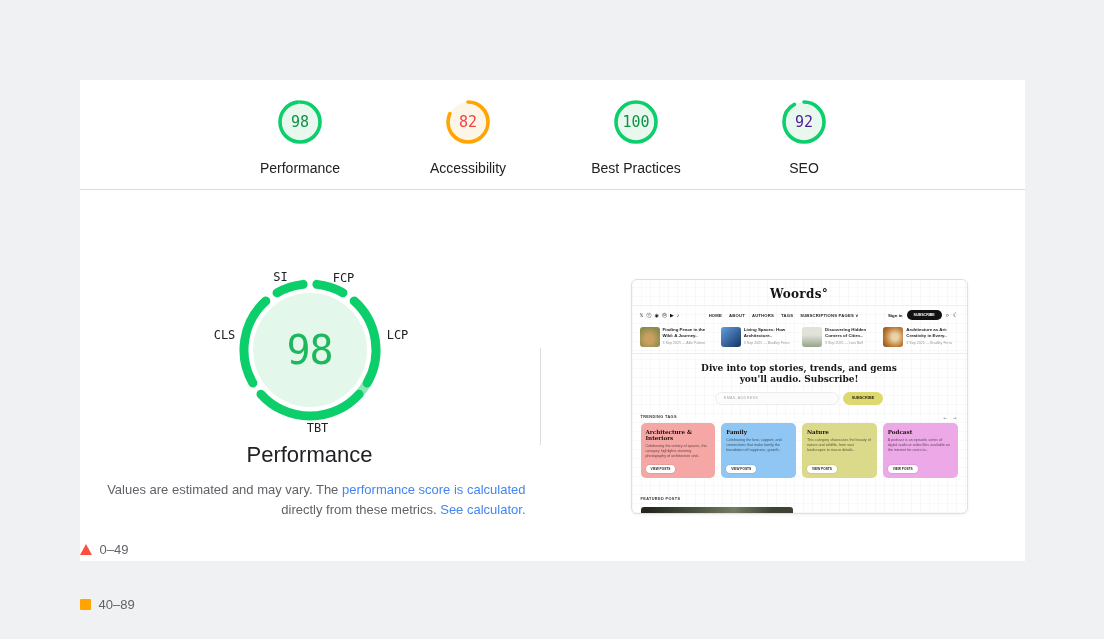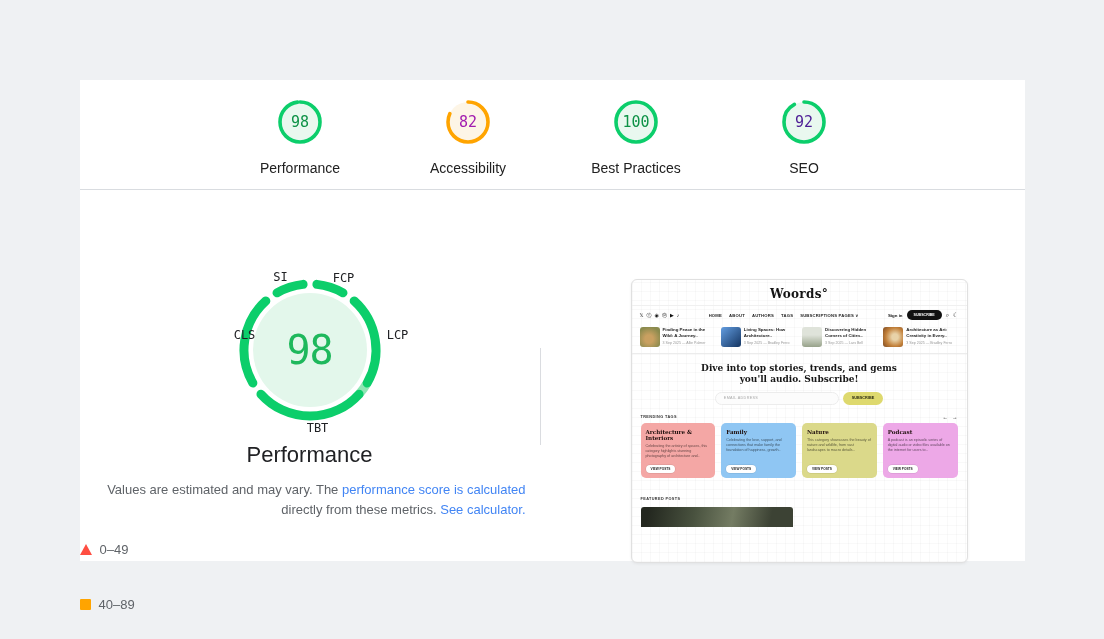--- a/index.html
+++ b/index.html
@@ -29,36 +29,36 @@
   .big-gauge-wrap { position:relative; width:160px; margin:80px auto 0; }
   .big-gauge-wrap svg { width:160px; height:160px; display:block; }
   .big-score { position:absolute; inset:0; display:grid; place-items:center;
     font-family:"DejaVu Sans Mono", monospace; font-size:40px; letter-spacing:-1px; color:#1eb85c; }
   .metric-label { position:absolute; transform:translate(-50%,-50%);
     font-family:"DejaVu Sans Mono", monospace; font-size:12px; color:#202124; white-space:nowrap; }
   .ml-si  { left:51px;  top:7px;  }
   .ml-fcp { left:114px; top:8px;  }
   .ml-lcp { left:168px; top:65px; }
   .ml-tbt { left:88px;  top:158px;}
-  .ml-cls { left:-5px;  top:65px;margin-left:20px; }
+  .ml-cls { left:-5px;  top:65px; }
 
   .perf-title { margin-top:12px; text-align:center; font-size:22px; font-weight:400; color:#202124; }
   .disclaimer { width:432px; margin:12px auto 0; text-align:right; font-size:13px;
     line-height:20px; color:#5f6368; }
   .disclaimer a { color:#4285f4; text-decoration:none; cursor:pointer; }
 
   .legend { margin-top:22px; display:flex; justify-content:center; gap:40px;flex-direction:column; }
   .legend-item { display:flex; align-items:center; gap:8px; font-size:13px; color:#5f6368; }
   .lg-triangle { width:0; height:0; border-left:6px solid transparent; border-right:6px solid transparent;
     border-bottom:11px solid #ff4e42; }
   .lg-square { width:11px; height:11px; background:#ffa400; border-radius:1px; }
   .lg-circle { width:11px; height:11px; background:#0cce6b; border-radius:50%; }
 
   
-  .site-preview { width:337px; height:284px; margin:89px 0 0 90px; background:#fff;
+  .site-preview { width:337px; height:235px; margin:89px 0 0 90px; background:#fff;
     border:1px solid #e0e0e0; border-radius:6px; overflow:hidden; position:relative;
     box-shadow:0 1px 3px rgba(0,0,0,0.06);
     background-image:
       repeating-linear-gradient(0deg, rgba(0,0,0,0.022) 0 1px, transparent 1px 9px),
       repeating-linear-gradient(90deg, rgba(0,0,0,0.022) 0 1px, transparent 1px 9px); }
   .sp-brand { text-align:center; padding-top:7px; font-size:12px; font-weight:bold; color:#141414;
     font-family:"DejaVu Serif", serif; letter-spacing:0.3px; }
   .sp-topbar { display:flex; align-items:center; justify-content:space-between;
     padding:4px 8px 4px; margin-top:4px; border-top:1px solid #f0f0f0; }
   .sp-social { display:flex; gap:3px; font-size:5px; color:#111; }
@@ -121,21 +121,21 @@
        <span class="mini-score" style="color:#0d9246">98</span>
      </div>
      <div class="mini-label">Performance</div>
       </div>
       <div class="mini-gauge">
         <div class="mini-ring">
        <svg viewBox="0 0 48 48">
          <circle cx="24" cy="24" r="20" fill="#fdf5e6"></circle>
          <circle cx="24" cy="24" r="20" fill="none" stroke="#ffa400" stroke-width="3.6" pathLength="100" stroke-dasharray="82 18" stroke-dashoffset="25" stroke-linecap="round"></circle>
        </svg>
-       <span class="mini-score" style="color:#a21caf">82</span>
+       <span class="mini-score" style="color:#ef4444">82</span>
      </div>
      <div class="mini-label">Accessibility</div>
       </div>
       <div class="mini-gauge">
         <div class="mini-ring">
        <svg viewBox="0 0 48 48">
          <circle cx="24" cy="24" r="20" fill="#e9f8ef"></circle>
          <circle cx="24" cy="24" r="20" fill="none" stroke="#0cce6b" stroke-width="3.6" pathLength="100" stroke-dasharray="100 0" stroke-dashoffset="25" stroke-linecap="round"></circle>
        </svg>
        <span class="mini-score" style="color:#0d9246">100</span>

